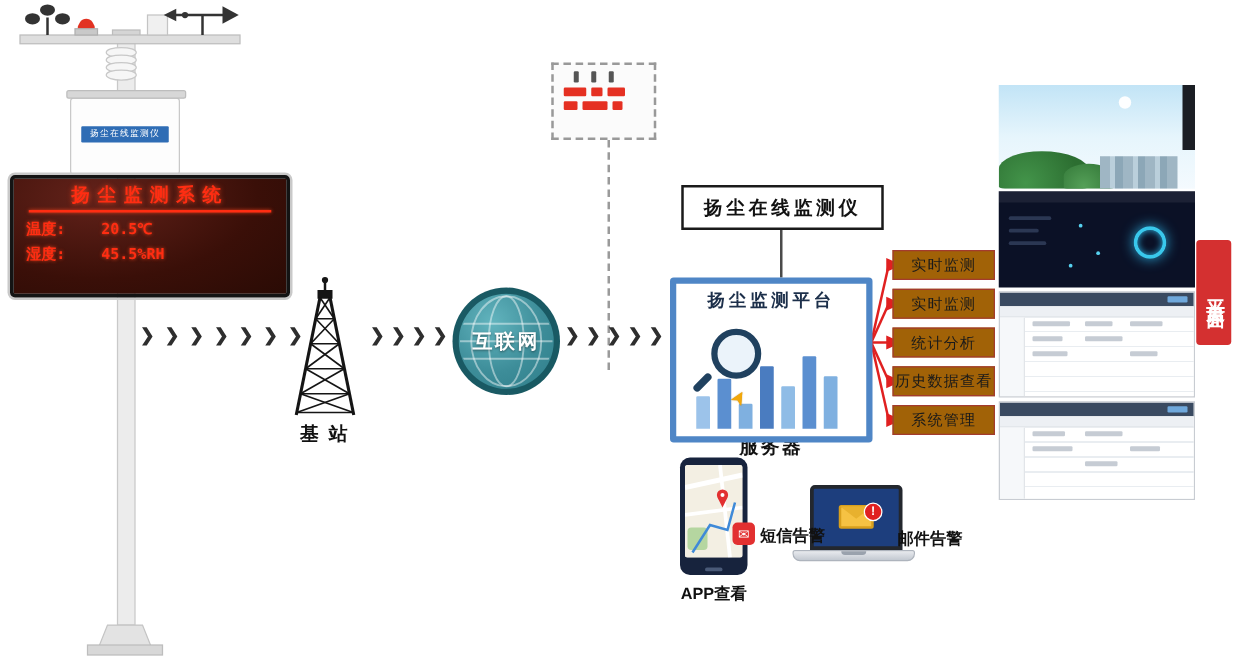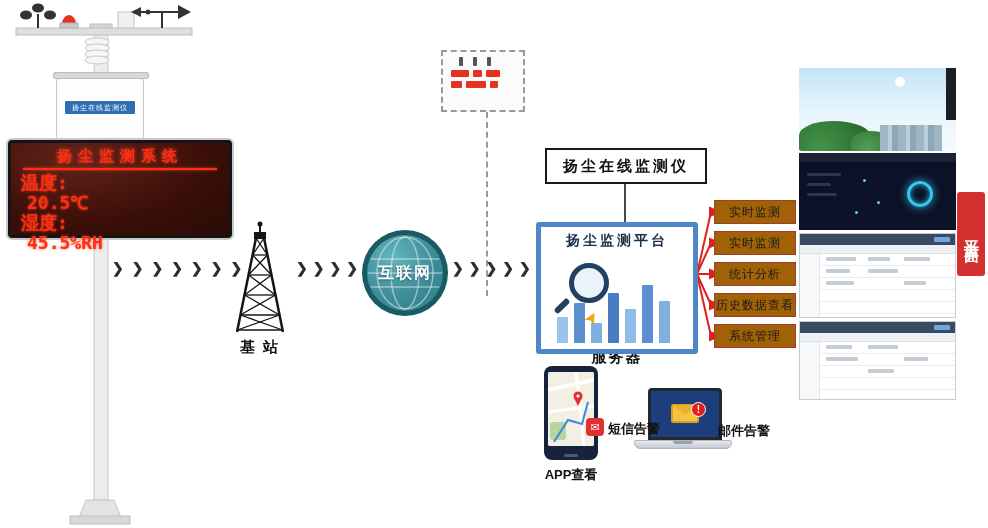--- a/index.html
+++ b/index.html
@@ -16,21 +16,21 @@
     background:#2f6db5; color:#fff; font-size:7px; line-height:13px; text-align:center;
     letter-spacing:1px; overflow:hidden; border-radius:1px; }
 
   .led { left:8px; top:140px; width:224px; height:98px; border:3px solid #141414; border-radius:4px;
     background:radial-gradient(ellipse at 30% 15%, #63221a 0%, #3a0f08 60%, #2a0b05 100%);
     box-shadow:0 0 0 2px #c9c9c9; padding:4px 10px 4px 10px; z-index:3; }
   .led-title { color:#ff2d12; font-size:15px; font-weight:bold; letter-spacing:6px;
     text-align:center; text-shadow:0 0 4px rgba(255,70,30,.9); }
   .led-hr { height:2px; background:#ff2d12; margin:2px 2px 3px 2px; box-shadow:0 0 3px rgba(255,70,30,.9); }
   .led-row { display:flex; font-family:"DejaVu Sans Mono", monospace; font-weight:bold;
-    color:#ff2d12; font-size:18px; line-height:20px; text-shadow:0 0 3px rgba(255,70,30,.85);flex-direction:column; }
+    color:#ff2d12; font-size:12px; line-height:20px; text-shadow:0 0 3px rgba(255,70,30,.85); }
   .led-lab { width:54px; }
   .led-val { margin-left:6px; }
 
   
   .sig { top:260px; font-weight:bold; color:#2e2e2e; font-size:14px; z-index:2; }
   .sig1 { left:112px; letter-spacing:8px; }
   .sig2 { left:296px; letter-spacing:5px; }
   .sig3 { left:452px; letter-spacing:5px; }
 
   

